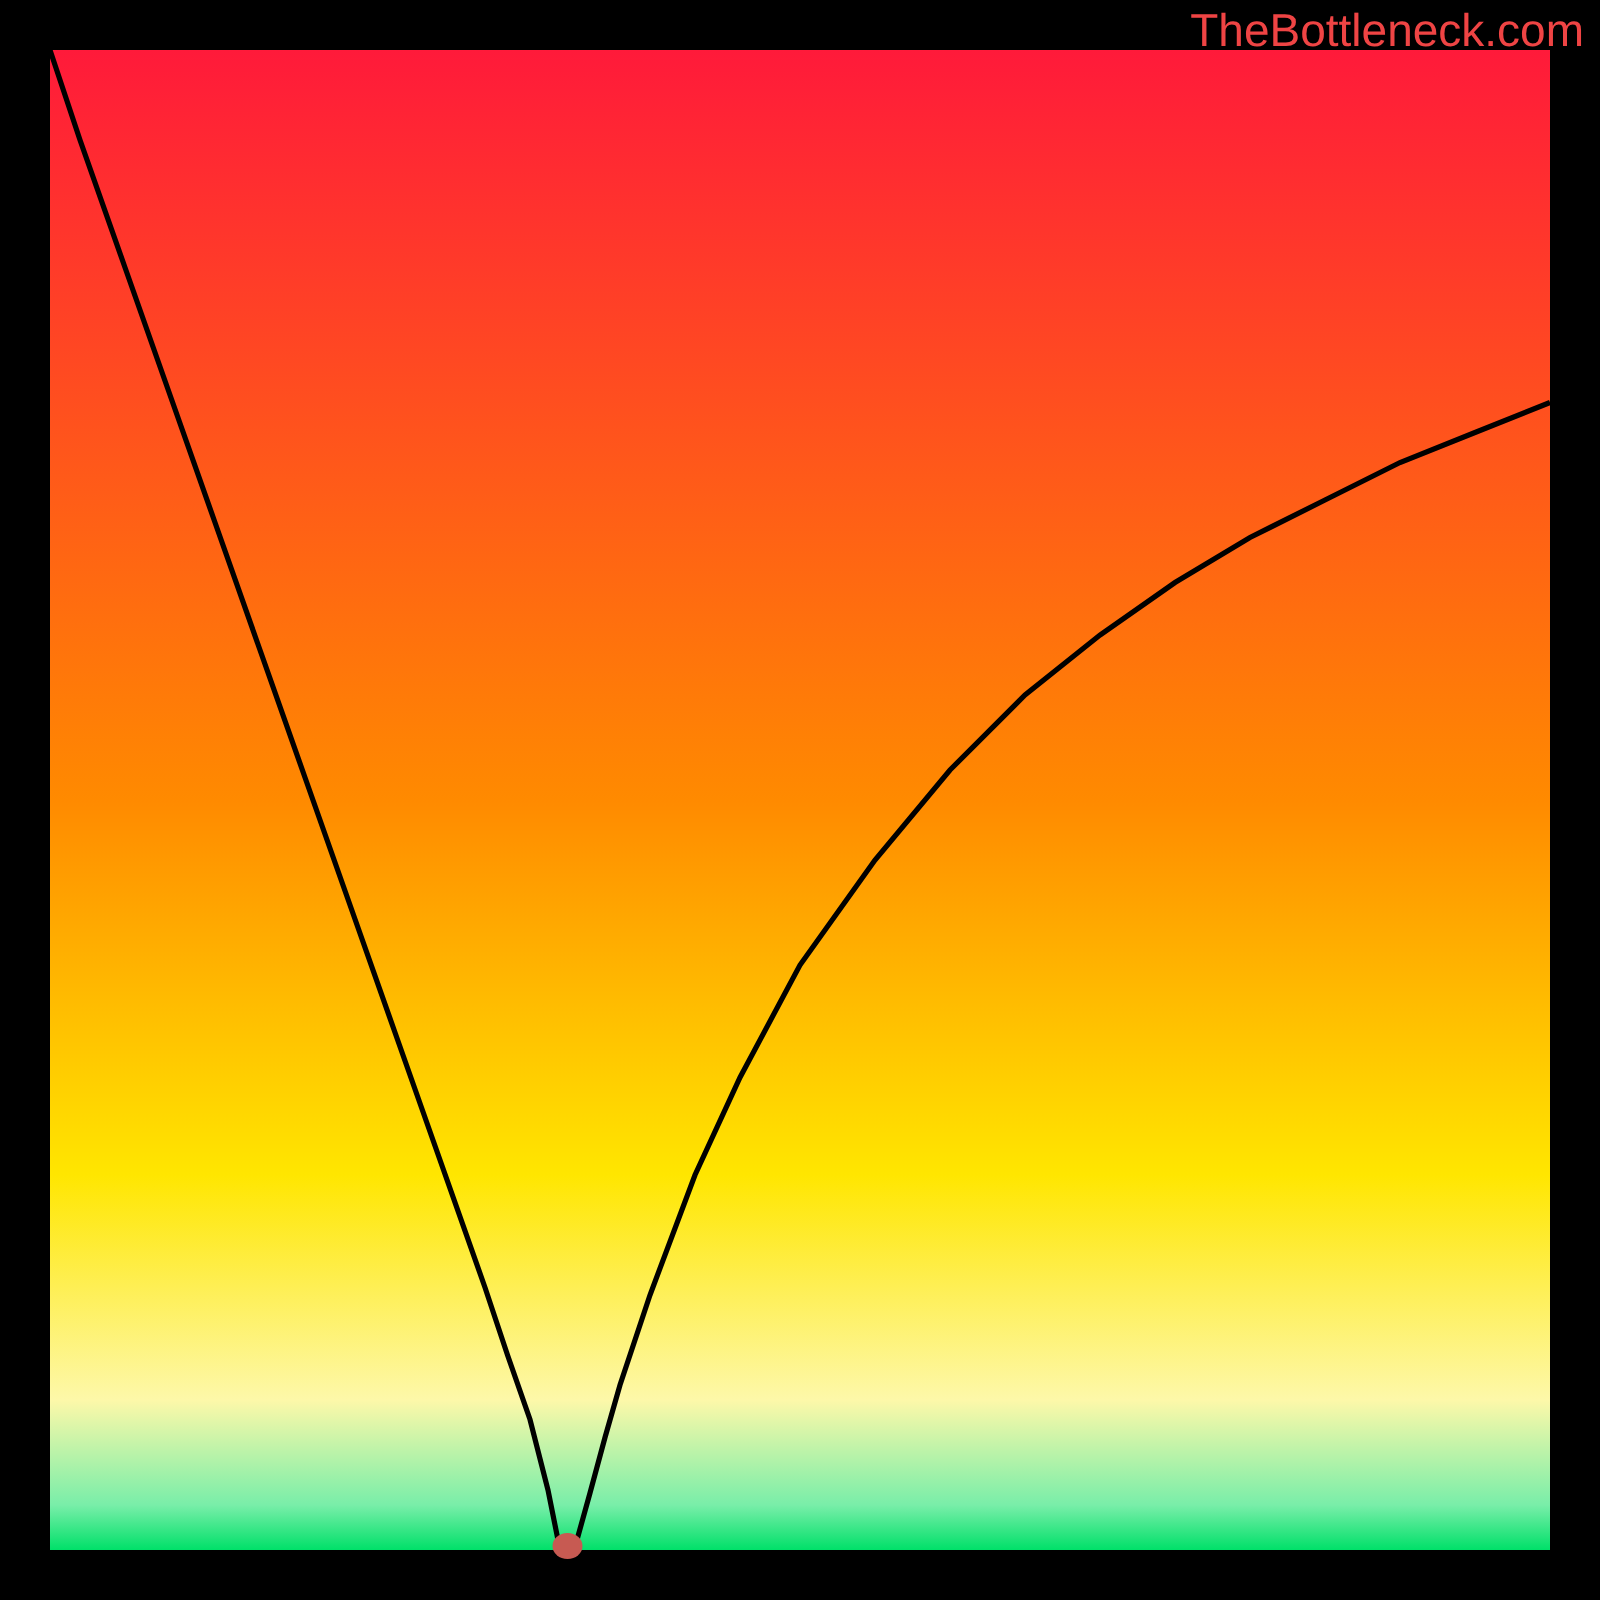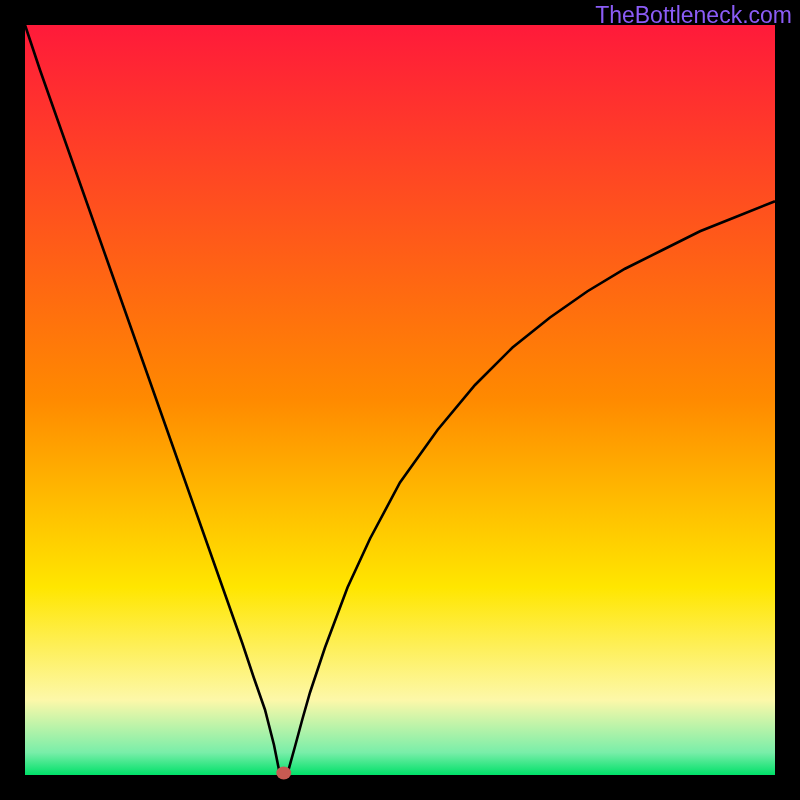--- a/index.html
+++ b/index.html
@@ -14,21 +14,21 @@
   .container {
     position: relative;
     width: 800px;
     height: 800px;
   }
   .watermark {
     position: absolute;
     top: 2px;
     right: 8px;
     font-size: 23px;
-    color: #8b5cf6;
+    color: #ef4444;
     z-index: 10;
     font-weight: 500;
   }
   svg.chart {
     position: absolute;
     left: 0;
     top: 0;
     width: 800px;
     height: 800px;
     display: block;

